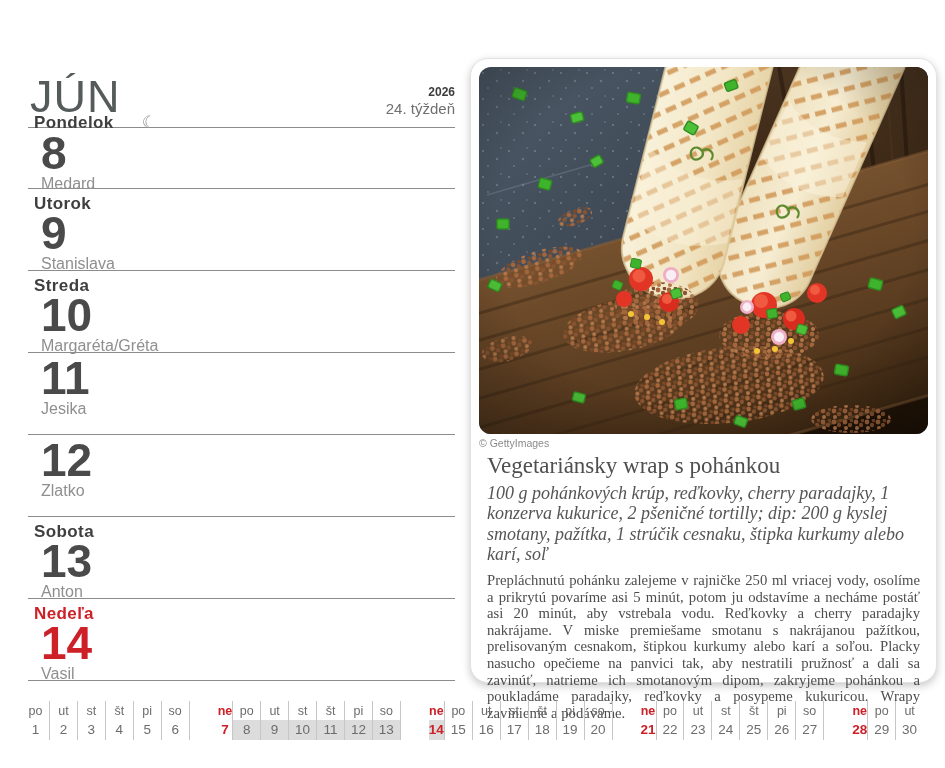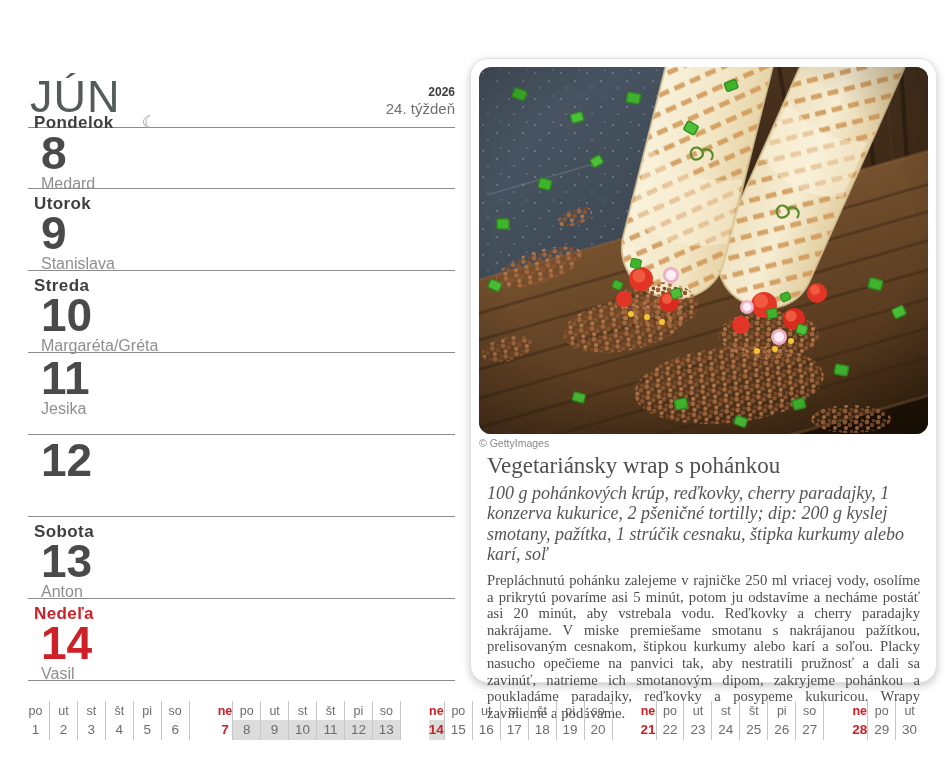--- a/index.html
+++ b/index.html
@@ -75,20 +75,21 @@
       <div class="day-label">Streda</div>
       <div class="day-num">10</div>
       <div class="day-name">Margaréta/Gréta</div>
     </div>
     <div class="day-row">
       <div class="day-num">11</div>
       <div class="day-name">Jesika</div>
     </div>
     <div class="day-row">
       <div class="day-num">12</div>
+      <div class="day-name">Zlatko</div>
     </div>
     <div class="day-row">
       <div class="day-label">Sobota</div>
       <div class="day-num">13</div>
       <div class="day-name">Anton</div>
     </div>
     <div class="day-row sunday">
       <div class="day-label">Nedeľa</div>
       <div class="day-num">14</div>
       <div class="day-name">Vasil</div>

